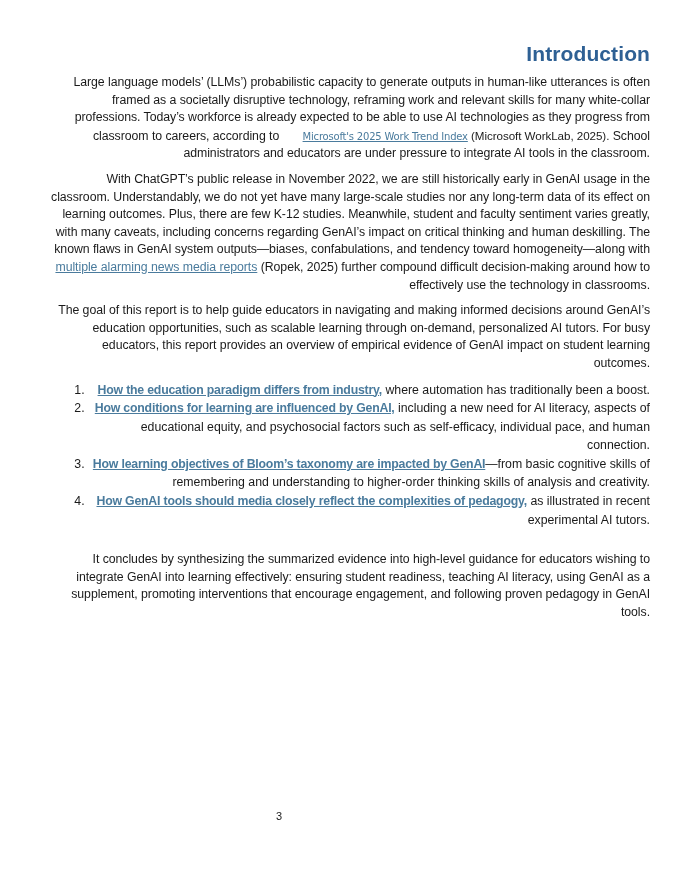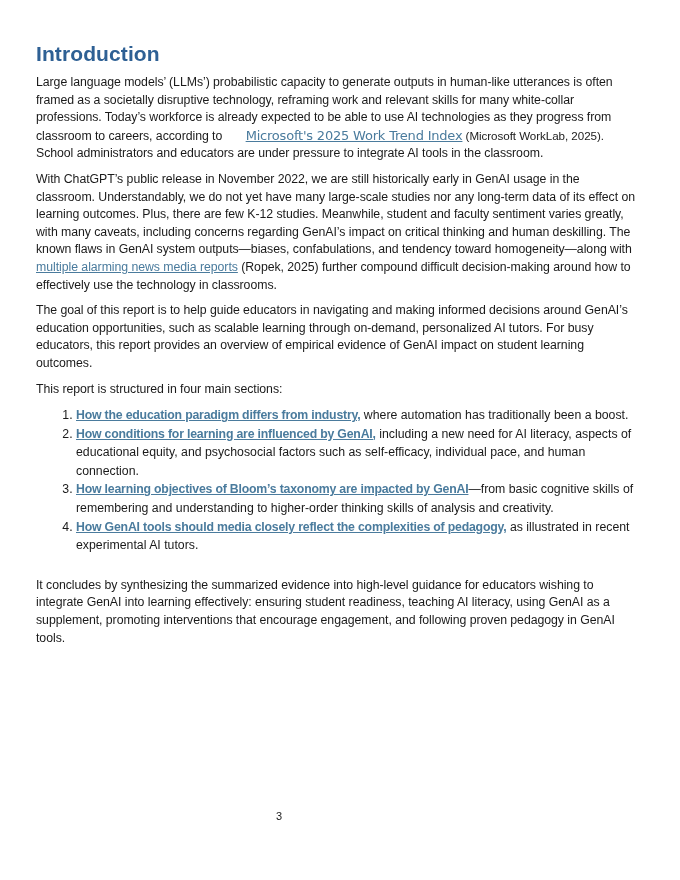--- a/index.html
+++ b/index.html
@@ -10,23 +10,24 @@
     body {
       width: 680px;
       height: 880px;
       position: relative;
       overflow: hidden;
       font-family: "Liberation Sans", sans-serif;
       color: #1a1a1a;
     }
     .page {
       position: absolute;
-      left: 36px;
+      left: 48px;
       top: 40px;
       width: 602px;
+      text-align: right;
     }
     h1.title {
       margin: 0 0 6px 0;
       font-family: "Liberation Sans", sans-serif;
       font-weight: bold;
       font-size: 21px;
       line-height: 28px;
       color: #2e6094;
       letter-spacing: 0.1px;
     }
@@ -37,21 +38,21 @@
       letter-spacing: -0.05px;
     }
     a.link {
       color: #4a7b9d;
       text-decoration: underline;
       text-decoration-color: #4a7b9d;
       cursor: pointer;
     }
     a.link.alt {
       font-family: "DejaVu Sans", sans-serif;
-      font-size: 13px;
+      font-size: 10px;
       letter-spacing: -0.2px;
       padding-left: 20px;
     }
     span.cite-small {
       font-size: 11.6px;
     }
     ol.sections {
       margin: 0 0 22px 0;
       padding: 0 0 0 40px;
       font-size: 12.3px;
@@ -83,21 +84,20 @@
 <div class="page">
   <h1 class="title">Introduction</h1>
 
   <p class="para"><span>Large language models’ (LLMs’) probabilistic capacity to generate outputs in human-like utterances is often framed as a societally disruptive technology, reframing work and relevant skills for many white-collar professions. Today’s workforce is already expected to be able to use AI technologies as they progress from classroom to careers, according to </span><a class="link alt">Microsoft's 2025 Work Trend Index</a><span class="cite-small"> (Microsoft WorkLab, 2025).</span><span> School administrators and educators are under pressure to integrate AI tools in the classroom.</span></p>
 
   <p class="para"><span>With ChatGPT’s public release in November 2022, we are still historically early in GenAI usage in the classroom. Understandably, we do not yet have many large-scale studies nor any long-term data of its effect on learning outcomes. Plus, there are few K-12 studies. Meanwhile, student and faculty sentiment varies greatly, with many caveats, including concerns regarding GenAI’s impact on critical thinking and human deskilling. The known flaws in GenAI system outputs—biases, confabulations, and tendency toward homogeneity—along with </span><a class="link">multiple alarming news media reports</a><span> (Ropek, 2025) further compound difficult decision-making around how to effectively use the technology in classrooms.</span></p>
 
   <p class="para">The goal of this report is to help guide educators in navigating and making informed decisions around GenAI’s education opportunities, such as scalable learning through on-demand, personalized AI tutors. For busy educators, this report provides an overview of empirical evidence of GenAI impact on student learning outcomes.</p>
 
 
-  <p class="para">This report is structured in four main sections:</p>
 
   <ol class="sections">
     <li><a class="link bold">How the education paradigm differs from industry,</a><span> where automation has traditionally been a boost.</span></li>
     <li><a class="link bold">How conditions for learning are influenced by GenAI,</a><span> including a new need for AI literacy, aspects of educational equity, and psychosocial factors such as self-efficacy, individual pace, and human connection.</span></li>
     <li><a class="link bold">How learning objectives of Bloom’s taxonomy are impacted by GenAI</a><span>—from basic cognitive skills of remembering and understanding to higher-order thinking skills of analysis and creativity.</span></li>
     <li><a class="link bold">How GenAI tools should media closely reflect the complexities of pedagogy,</a><span> as illustrated in recent experimental AI tutors.</span></li>
   </ol>
 
   <p class="para">It concludes by synthesizing the summarized evidence into high-level guidance for educators wishing to integrate GenAI into learning effectively: ensuring student readiness, teaching AI literacy, using GenAI as a supplement, promoting interventions that encourage engagement, and following proven pedagogy in GenAI tools.</p>
 

